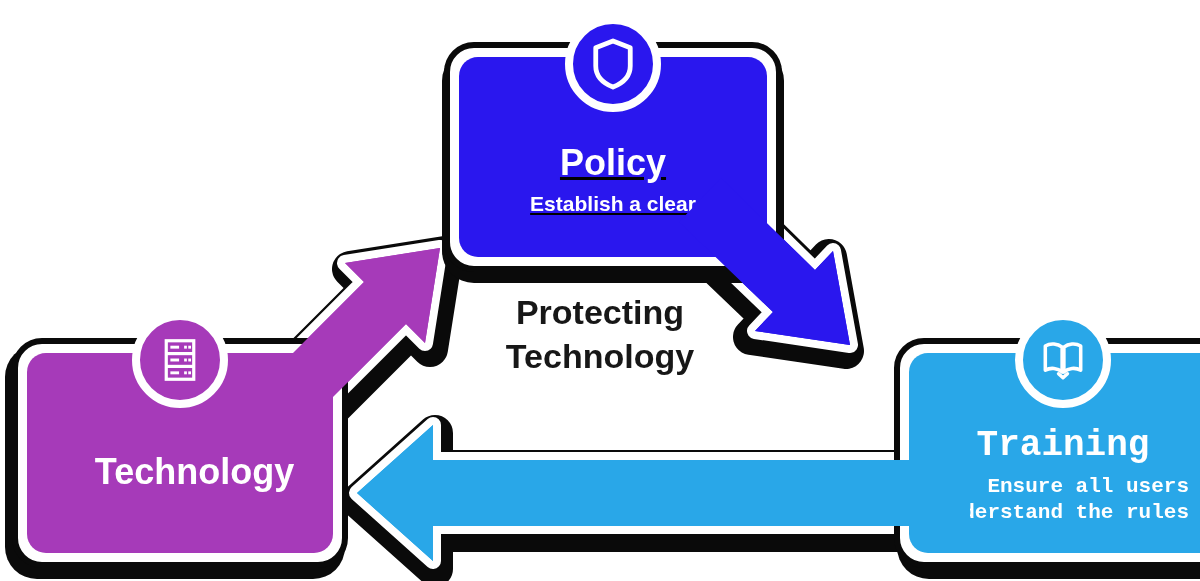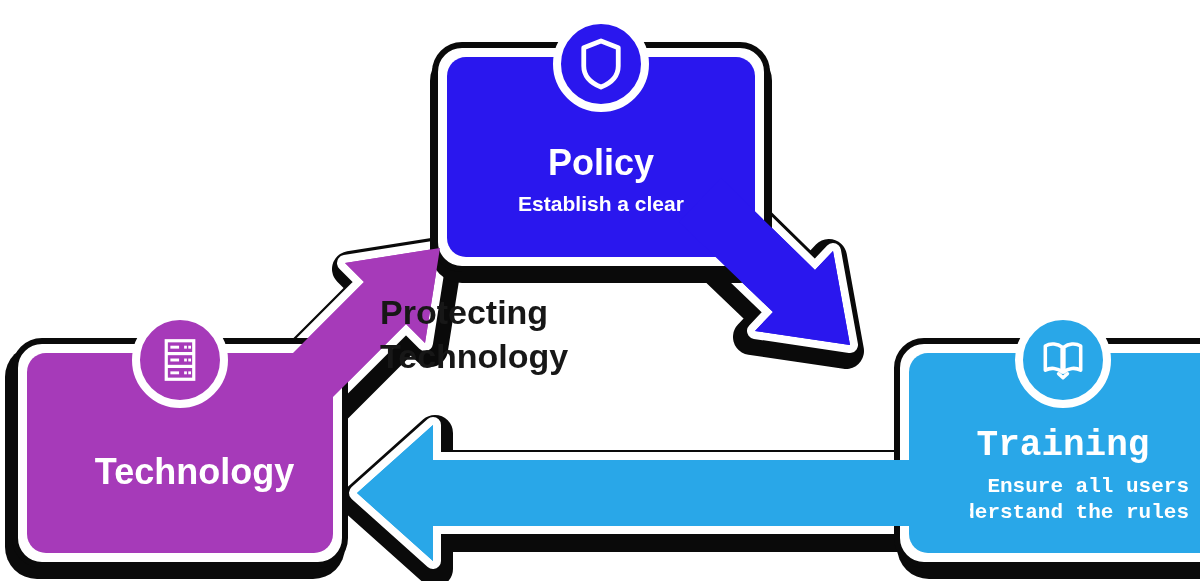--- a/index.html
+++ b/index.html
@@ -21,21 +21,21 @@
   .box {
     position:absolute; z-index:2; box-sizing:border-box;
     width:338px; height:230px; background:#ffffff;
     border:6px solid #0a0a0a; border-radius:30px; padding:9px;
   }
   .box .boxfill {
     box-sizing:border-box; width:100%; height:100%; border-radius:19px;
     display:flex; flex-direction:column; align-items:center; justify-content:center;
     padding-top:46px; color:#ffffff; text-align:center;
   }
-  .box.policy     { left:432px; top:42px;  box-shadow:0 9px 0 2px #0a0a0a; }
+  .box.policy     { left:444px; top:42px;  box-shadow:0 9px 0 2px #0a0a0a;text-decoration:underline; }
   .box.technology { left:12px;  top:338px; width:336px; box-shadow:-5px 9px 0 2px #0a0a0a; }
   .box.training   { left:894px; top:338px; box-shadow:5px 9px 0 2px #0a0a0a;font-family:Liberation Mono, monospace; }
   .policy .boxfill     { background:#2a17ee; }
   .technology .boxfill { background:#a63ab9;padding-left:29px; }
   .training .boxfill   { background:#29a7e8; }
 
   .box-title { font-size:36px; font-weight:700; line-height:1.1; margin-bottom:8px; }
   .box-sub   { font-size:21px; font-weight:700; line-height:1.24;text-align:right; }
   .box-sub span { display:block; }
 
@@ -43,21 +43,21 @@
     position:absolute; top:-32px; left:50%; transform:translateX(-50%);
     width:80px; height:80px; border:8px solid #ffffff; border-radius:50%;
     display:flex; align-items:center; justify-content:center;
   }
   .policy .badge     { background:#2a17ee; }
   .technology .badge { background:#a63ab9; }
   .training .badge   { background:#29a7e8; }
 
   .center-title {
     position:absolute; z-index:4; left:380px; top:290px; width:440px;
-    font-size:34px; font-weight:700; line-height:1.3;
+    text-align:center; font-size:34px; font-weight:700; line-height:1.3;
     color:#171717;
   }
 </style>
 </head>
 <body>
 
 <div class="stage">
 
   <svg id="arrows-back" class="arrow-layer" width="1200" height="581" viewBox="0 0 1200 581">
     <g>

